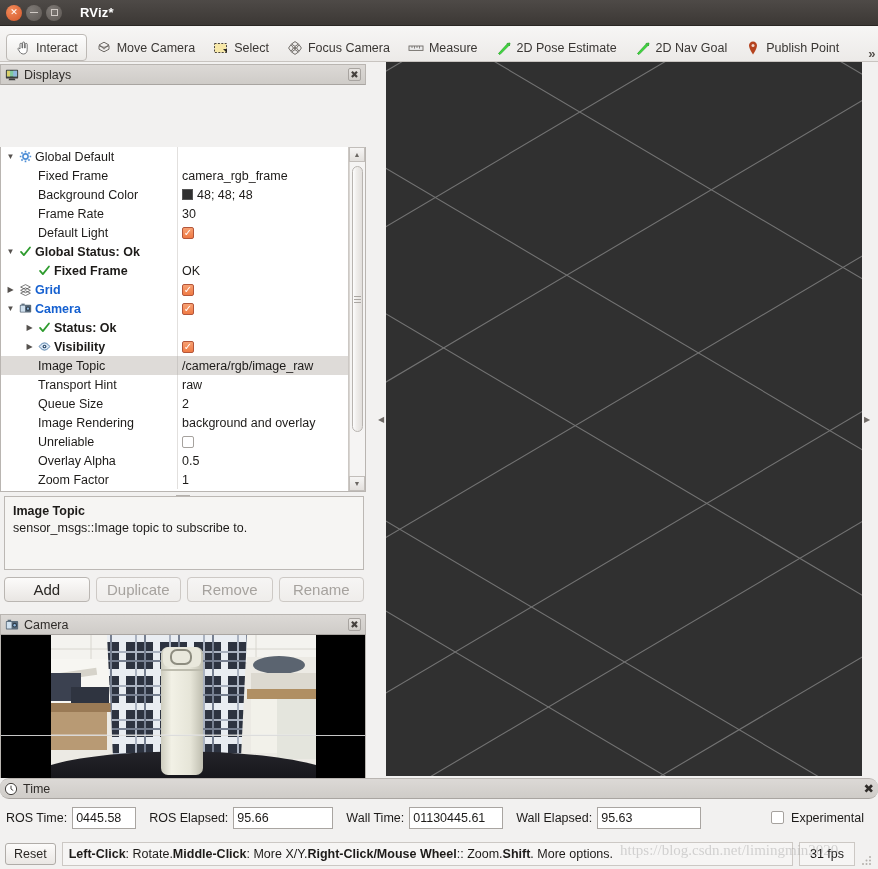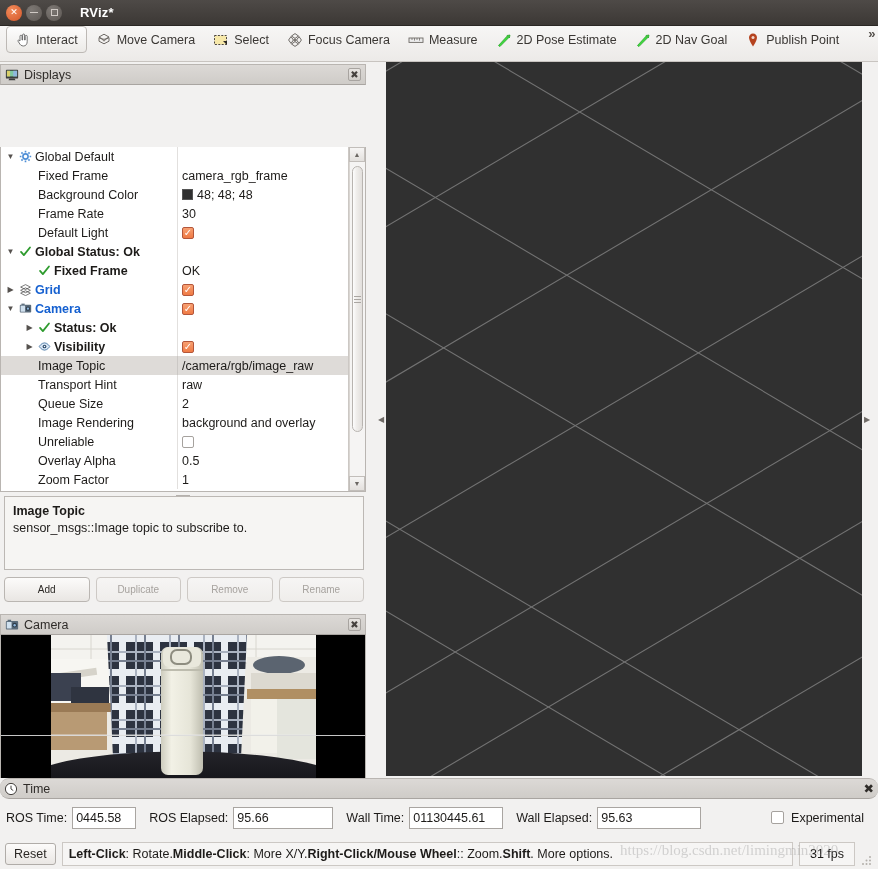--- a/index.html
+++ b/index.html
@@ -34,21 +34,21 @@
   .wtitle {
     color: #ffffff; font-weight: bold; font-size: 13px;
     margin-left: 14px; letter-spacing: .2px;
   }
 
   
   .toolbar {
     position: absolute; left: 0; top: 26px; width: 878px; height: 36px;
     background: linear-gradient(180deg,#f7f6f5 0%, #eceae8 100%);
     border-bottom: 1px solid #c8c4c0;
-    display: flex; align-items: flex-start; padding-left: 4px;
+    display: flex; align-items: flex-end; padding-left: 4px;
     overflow: hidden;
   }
   .grip { width: 8px; height: 22px; display:flex; flex-direction:column; justify-content:center; gap:2px; margin-right:2px;}
   .grip i { display:block; height:1px; background:#b6b2ae; }
   .tbtn {
     display: flex; align-items: center; gap: 5px;
     height: 27px; padding: 0 8px; border-radius: 4px;
     border: 1px solid transparent; color: #3a3734; white-space: nowrap;
     font-size: 12.5px;
   }
@@ -119,21 +119,21 @@
     position:absolute; left:4px; top:434px; width:360px; height:74px;
     background:#f6f5f3; border:1px solid #bcb8b4; padding:6px 8px;
     font-size:12.5px; color:#1d1b19; line-height:1.35;
   }
   .descbox .dt { font-weight:bold; }
 
   .btnrow { position:absolute; left:4px; top:515px; width:360px; display:flex; gap:6px; }
   .btn {
     flex:1; height:25px; border-radius:4px;
     background: linear-gradient(180deg,#fcfbfa,#e9e6e3);
-    border:1px solid #bab6b2; color:#2b2825; font-size:10px;
+    border:1px solid #bab6b2; color:#2b2825; font-size:15px;
     display:flex;align-items:center;justify-content:center;
   }
   .btn.dis { color:#a6a29e; background:linear-gradient(180deg,#f6f5f4,#efedeb); border-color:#cdc9c5;}
 
   
   .campanel { position:absolute; left:0; top:552px; width:366px; height:224px; }
   .camview { position:absolute; left:0; top:21px; width:366px; height:203px;
              background:#000; border:1px solid #b9b5b1; border-top:none; overflow:hidden;}
   .camimg { position:absolute; left:50px; top:0; width:265px; height:200px; overflow:hidden; background:#d8d5ce;}
 

